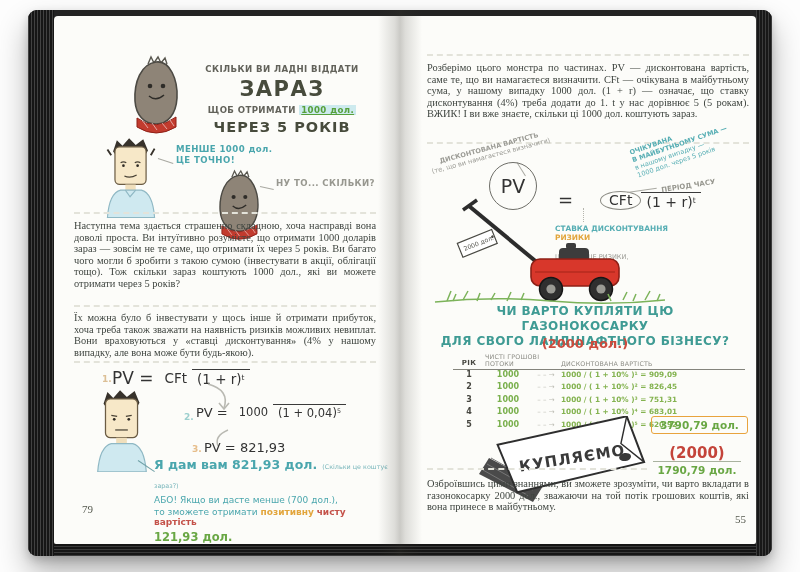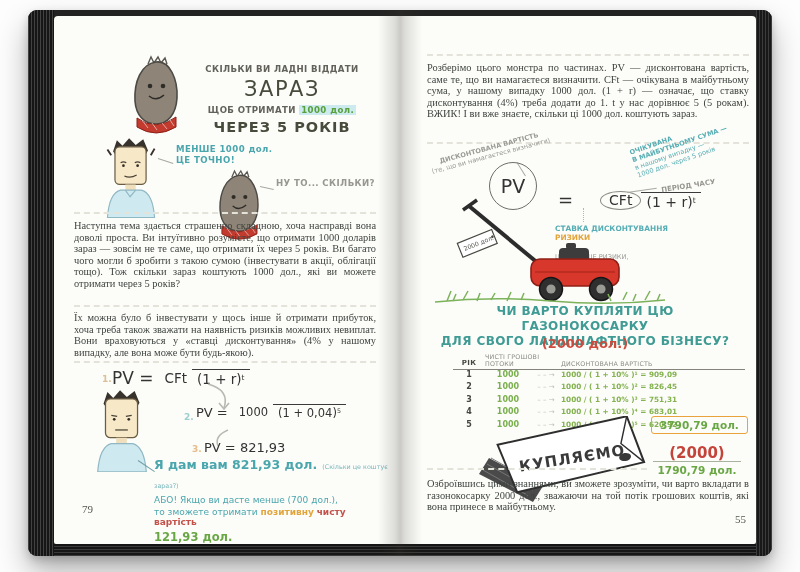--- a/index.html
+++ b/index.html
@@ -18,23 +18,23 @@
   .page-right{border-radius:0 4px 2px 0;}
   .spine{position:absolute;left:50%;top:0;bottom:0;width:44px;transform:translateX(-50%);pointer-events:none;
         background:linear-gradient(to right,rgba(60,58,50,0) 0%,rgba(60,58,50,.16) 38%,rgba(60,58,50,.26) 50%,rgba(60,58,50,.16) 62%,rgba(60,58,50,0) 100%);}
   .abs{position:absolute;}
   .serif{font-family:"Liberation Serif",serif;color:#3e443f;font-size:10.4px;line-height:11.6px;text-align:justify;}
   .hand{font-family:"DejaVu Sans",sans-serif;}
   .sep{border-top:2px dashed #e3e3da;height:0;}
   .caps{letter-spacing:.4px;font-weight:bold;}
   
   .t1{font-size:8.6px;color:#62625a;}
-  .t2{font-size:21px;color:#474b3c;letter-spacing:1.5px;font-weight:normal;}
+  .t2{font-size:21px;color:#474b3c;letter-spacing:1.5px;font-weight:bold;}
   .t3{font-size:8.6px;color:#62625a;}
-  .hl{background:#cdeaee;color:#57a03b;padding:0 2px;font-weight:bold;}
+  .hl{background:#cdeaee;color:#57a03b;padding:0 2px;font-weight:bold;text-decoration:underline;}
   .t4{font-size:14.5px;color:#474b3c;letter-spacing:1px;font-weight:bold;}
   .teal{color:#4aa6ad;}
   .gray{color:#97978f;}
   
   .formula{display:flex;align-items:center;color:#333;font-family:"DejaVu Sans",sans-serif;}
   .frac{display:inline-flex;flex-direction:row;align-items:center;margin-left:6px;}
   .frac .den{border-top:1.7px solid #3a3a3a;padding:1px 5px 0 5px;}
   .frac .num{padding:0 5px 1px 5px;}
   .exp{font-size:.55em;vertical-align:4px;}
   .stepnum{font-size:9px;font-weight:bold;}

